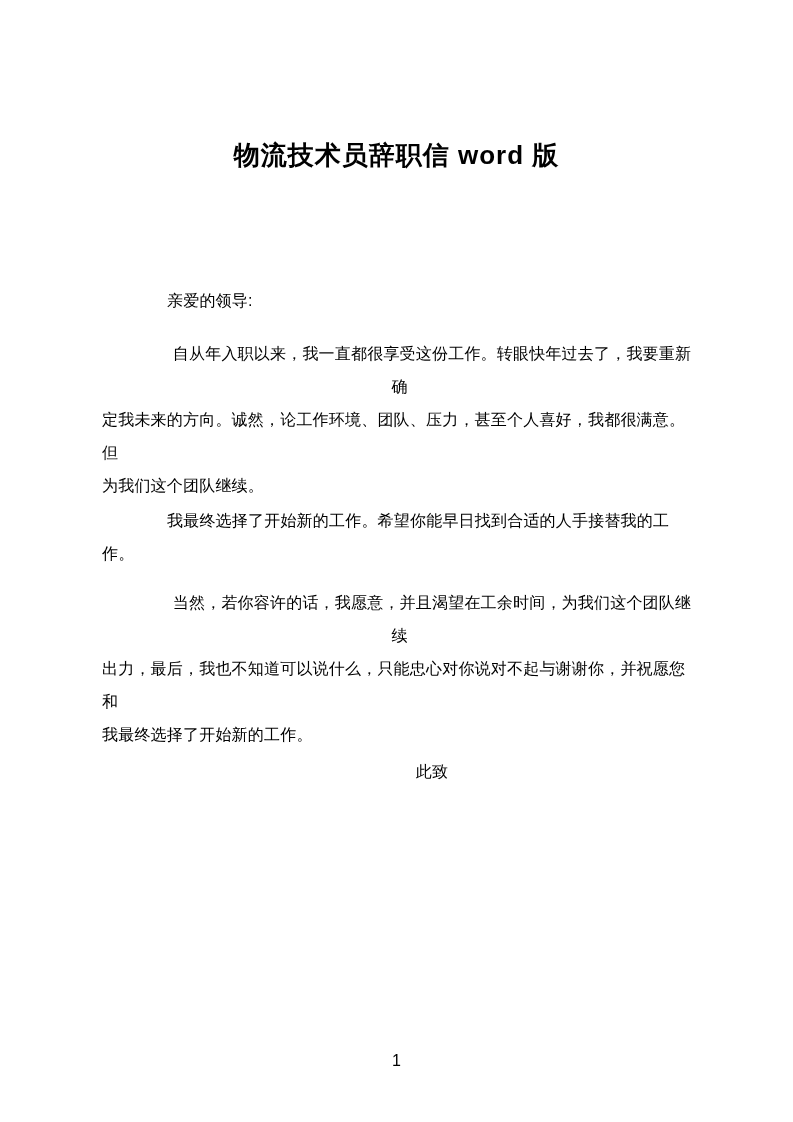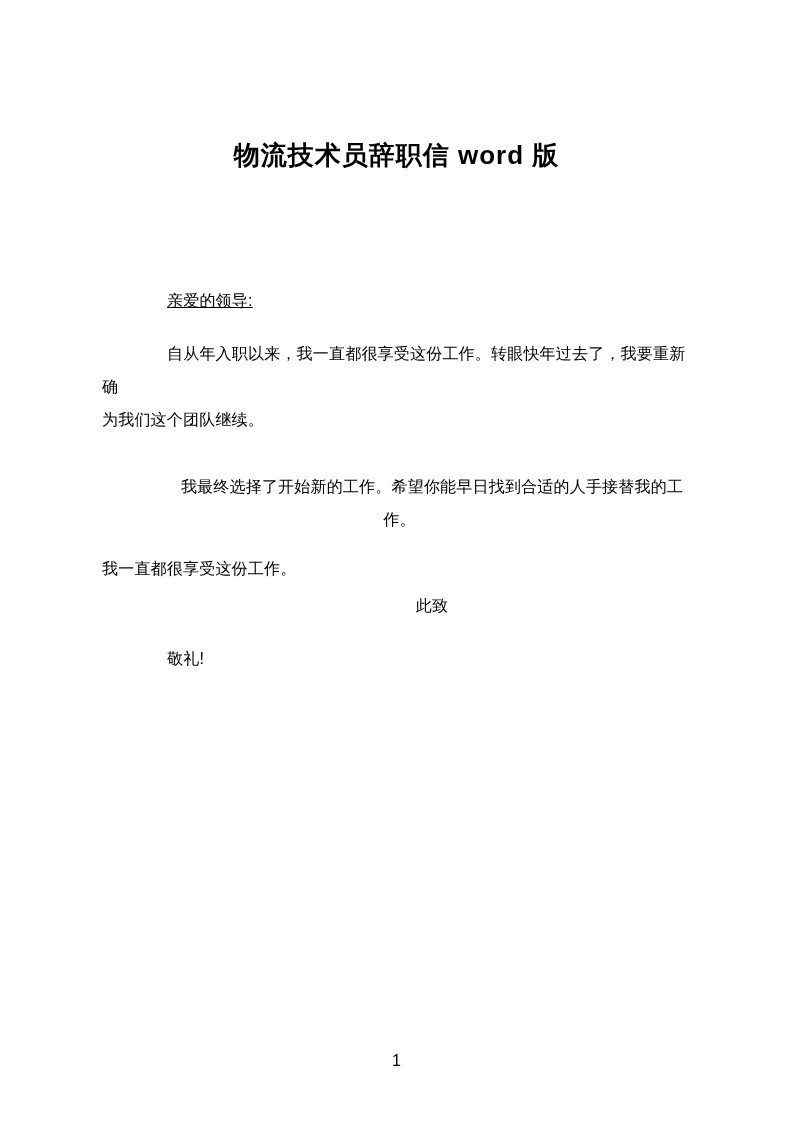--- a/index.html
+++ b/index.html
@@ -21,27 +21,27 @@
     text-align: center;
     letter-spacing: 1px;
   }
   .para {
     margin: 20px 96px 0 102px;
     font-size: 16px;
     line-height: 33px;
     text-indent: 65px;
     letter-spacing: 0.2px;
   }
-  .para.salutation { margin-top: 109px; text-decoration: underline; }
-  .para.para-choice { margin-top: 34px; text-align: center; }
+  .para.salutation { margin-top: 109px; }
+  .para.para-choice { margin-top: 2px; }
   .para.para-wish { margin-top: 16px; }
   .para.cizhi { margin-top: 4px; text-align: center; }
   .para.multiline { text-indent: 0; }
   .para.multiline .line { text-indent: 0; }
-  .para.multiline .line.first { text-indent: 65px; }
+  .para.multiline .line.first { text-indent: 65px; text-align: center; }
   .page-number {
     position: absolute;
     top: 1049px;
     left: 0;
     width: 100%;
     text-align: center;
     font-size: 16px;
     line-height: 24px;
     color: #000000;
   }
@@ -51,30 +51,32 @@
 
 <div class="page">
 
   <h1 class="doc-title">物流技术员辞职信 word 版</h1>
 
   <p class="para salutation">亲爱的领导:</p>
 
 
   <div class="para multiline">
     <div class="line first">自从年入职以来，我一直都很享受这份工作。转眼快年过去了，我要重新确</div>
+    <div class="line">定我未来的方向。诚然，论工作环境、团队、压力，甚至个人喜好，我都很满意。但</div>
     <div class="line">为我们这个团队继续。</div>
   </div>
 
   <p class="para para-choice">我最终选择了开始新的工作。希望你能早日找到合适的人手接替我的工作。</p>
 
   <div class="para multiline para-wish">
-    <div class="line">我一直都很享受这份工作。</div>
+    <div class="line first">当然，若你容许的话，我愿意，并且渴望在工余时间，为我们这个团队继续</div>
+    <div class="line">出力，最后，我也不知道可以说什么，只能忠心对你说对不起与谢谢你，并祝愿您和</div>
+    <div class="line">我最终选择了开始新的工作。</div>
   </div>
 
   <p class="para cizhi">此致</p>
 
-  <p class="para">敬礼!</p>
 
 
 
   <div class="page-number">1</div>
 
 </div>
 
 </body></html>

